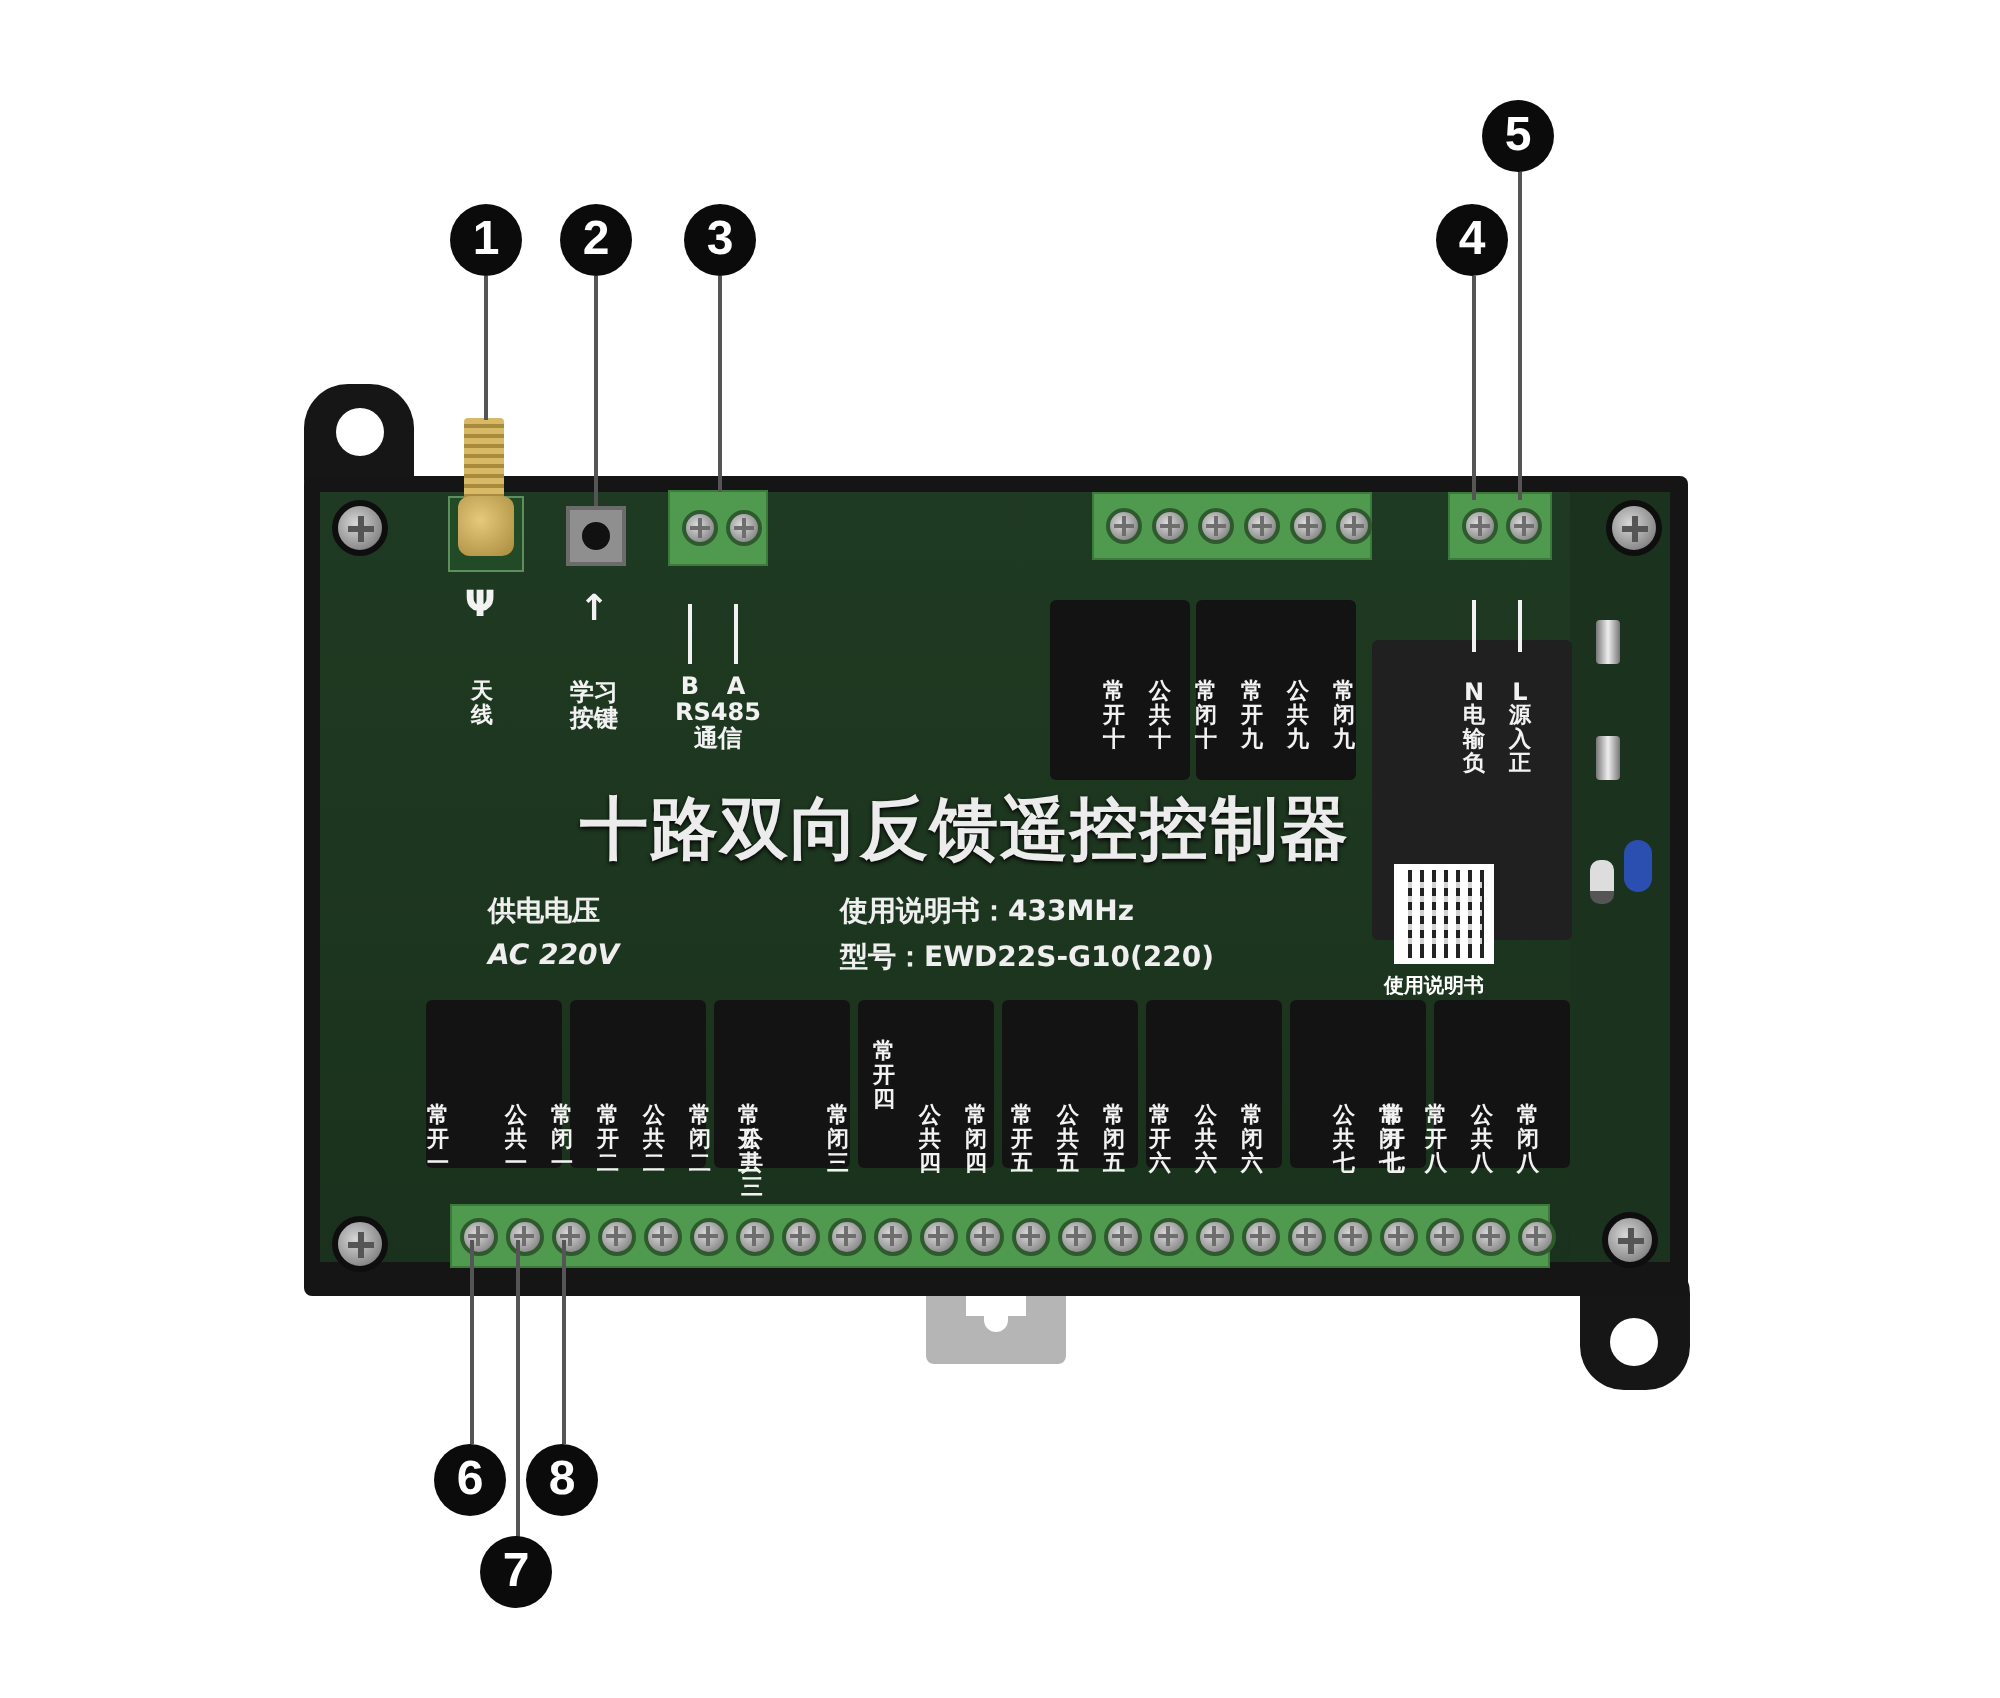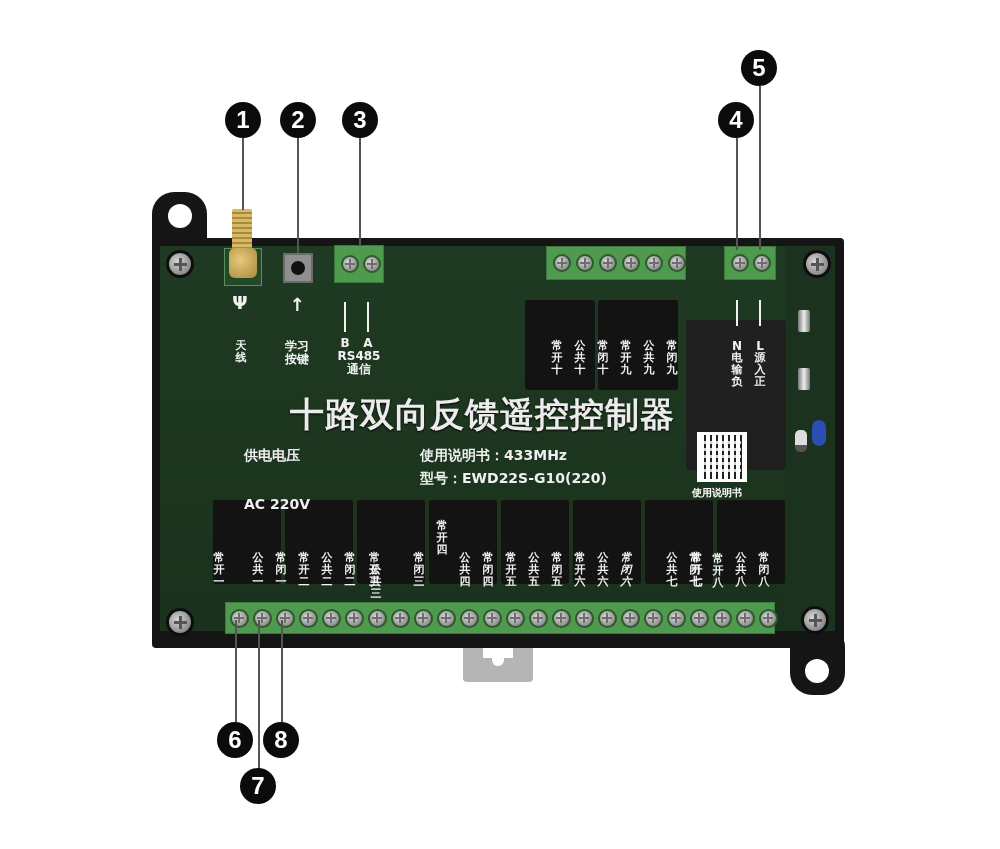--- a/index.html
+++ b/index.html
@@ -164,21 +164,21 @@
 <div class="vlabel" style="left:730px;top:352px;">电输负</div>
 <div class="vlabel" style="left:753px;top:352px;">源入正</div>
 
 <div class="fuse" style="top:310px;"></div>
 <div class="fuse" style="top:368px;"></div>
 <div class="cap-white"></div>
 <div class="cap-blue"></div>
 
 <div class="title-main">十路双向反馈遥控控制器</div>
 <div class="spec" style="left:244px;top:447px;">供电电压</div>
-<div class="spec" style="left:244px;top:496px;">AC 220V</div>
+<div class="spec" style="left:244px;top:470px;font-style:italic;">AC 220V</div>
 <div class="spec" style="left:420px;top:447px;">使用说明书：433MHz</div>
 <div class="spec" style="left:420px;top:470px;">型号：EWD22S-G10(220)</div>
 
 <div class="qr"></div>
 <div class="qr-label">使用说明书</div>
 
 <div class="relay" style="left:213px;top:500px;width:68px;height:84px;"></div>
 <div class="relay" style="left:285px;top:500px;width:68px;height:84px;"></div>
 <div class="relay" style="left:357px;top:500px;width:68px;height:84px;"></div>
 <div class="relay" style="left:429px;top:500px;width:68px;height:84px;"></div>
@@ -197,25 +197,25 @@
 <div class="vlabel" style="left:369px;top:552px;margin-top:12px;">公共三</div>
 <div class="vlabel" style="left:412px;top:552px;">常闭三</div>
 <div class="vlabel" style="left:435px;top:520px;">常开四</div>
 <div class="vlabel" style="left:458px;top:552px;">公共四</div>
 <div class="vlabel" style="left:481px;top:552px;">常闭四</div>
 <div class="vlabel" style="left:504px;top:552px;">常开五</div>
 <div class="vlabel" style="left:527px;top:552px;">公共五</div>
 <div class="vlabel" style="left:550px;top:552px;">常闭五</div>
 <div class="vlabel" style="left:573px;top:552px;">常开六</div>
 <div class="vlabel" style="left:596px;top:552px;">公共六</div>
-<div class="vlabel" style="left:619px;top:552px;font-style:italic;">常闭六</div>
+<div class="vlabel" style="left:619px;top:552px;">常闭六</div>
 <div class="vlabel" style="left:642px;top:552px;margin-left:48px;">常开七</div>
 <div class="vlabel" style="left:665px;top:552px;">公共七</div>
 <div class="vlabel" style="left:688px;top:552px;">常闭七</div>
-<div class="vlabel" style="left:711px;top:552px;font-family:Liberation Serif, serif;">常开八</div>
+<div class="vlabel" style="left:711px;top:552px;">常开八</div>
 <div class="vlabel" style="left:734px;top:552px;">公共八</div>
 <div class="vlabel" style="left:757px;top:552px;">常闭八</div>
 
 <div class="term term-bottom">
   <div class="pin"></div>
   <div class="pin"></div>
   <div class="pin"></div>
   <div class="pin"></div>
   <div class="pin"></div>
   <div class="pin"></div>

